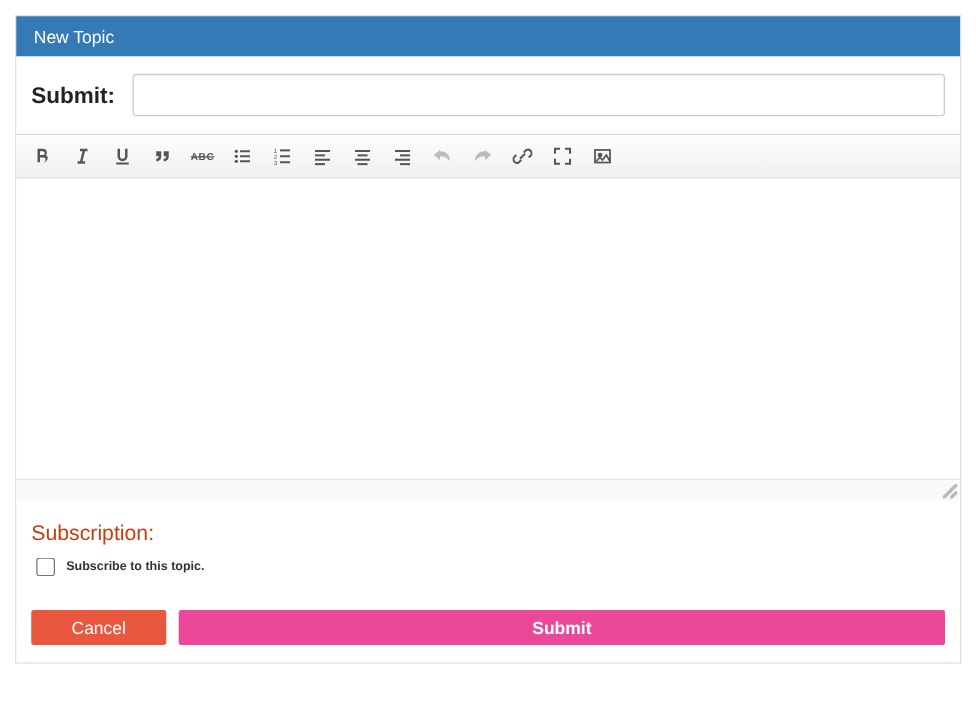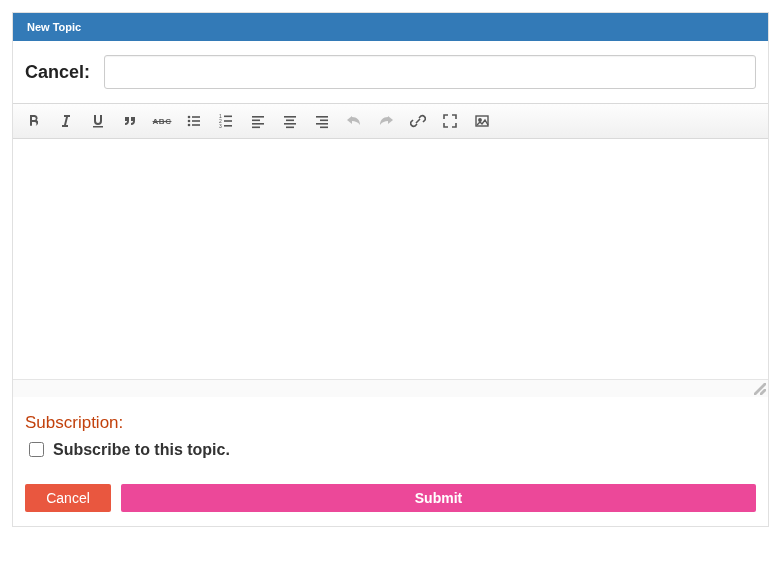--- a/index.html
+++ b/index.html
@@ -13,22 +13,22 @@
   }
   .panel {
     width: 757px;
     border: 1px solid #e0e0e0;
     background: #fff;
   }
   .panel-header {
     background: #337ab7;
     color: #ffffff;
     padding: 8px 14px;
-    font-size: 11px;
-    font-weight: bold;
+    font-size: 14px;
+    font-weight: normal;
   }
   .subject-row {
     display: flex;
     align-items: center;
     padding: 14px 12px;
     gap: 14px;
   }
   .subject-label {
     font-weight: bold;
     font-size: 18px;
@@ -104,56 +104,56 @@
   .subscribe-row {
     display: flex;
     align-items: center;
     gap: 6px;
   }
   .subscribe-row input[type=checkbox] {
     width: 15px;
     height: 15px;
   }
   .subscribe-label {
-    font-size: 16px;
+    font-size: 10px;
     font-weight: bold;
     color: #333;
   }
   .button-row {
     display: flex;
     gap: 10px;
     padding: 0 12px 14px 12px;
   }
   .btn {
     border: none;
     border-radius: 2px;
     color: #fff;
     font-size: 14px;
     padding: 6px 0;
     cursor: pointer;
     font-family: inherit;
   }
   .btn-cancel {
     background: #e9573f;
-    width: 86px;
+    width: 108px;
   }
   .btn-submit {
     background: #ec4899;
     flex: 1;
     font-weight: bold;
   }
 </style>
 </head>
 <body>
 
 <div class="panel">
   <div class="panel-header">New Topic</div>
 
   <div class="subject-row">
-    <div class="subject-label">Cancel:</div>
+    <div class="subject-label">Submit:</div>
     <input class="subject-input" type="text" value="" style="">
   </div>
 
   <div class="editor-wrap">
     <div class="toolbar">
       <span class="tb-btn">
         <svg viewBox="0 0 16 16" fill="currentColor">
             <path d="M4 2h4.5a3 3 0 0 1 2.3 5 3.2 3.2 0 0 1-2 5.8H4V2zm2 2v3h2.3a1.5 1.5 0 0 0 0-3H6zm0 5v3.8h2.6a1.9 1.9 0 1 0 0-3.8H6z"></path>
           </svg>
       </span>

